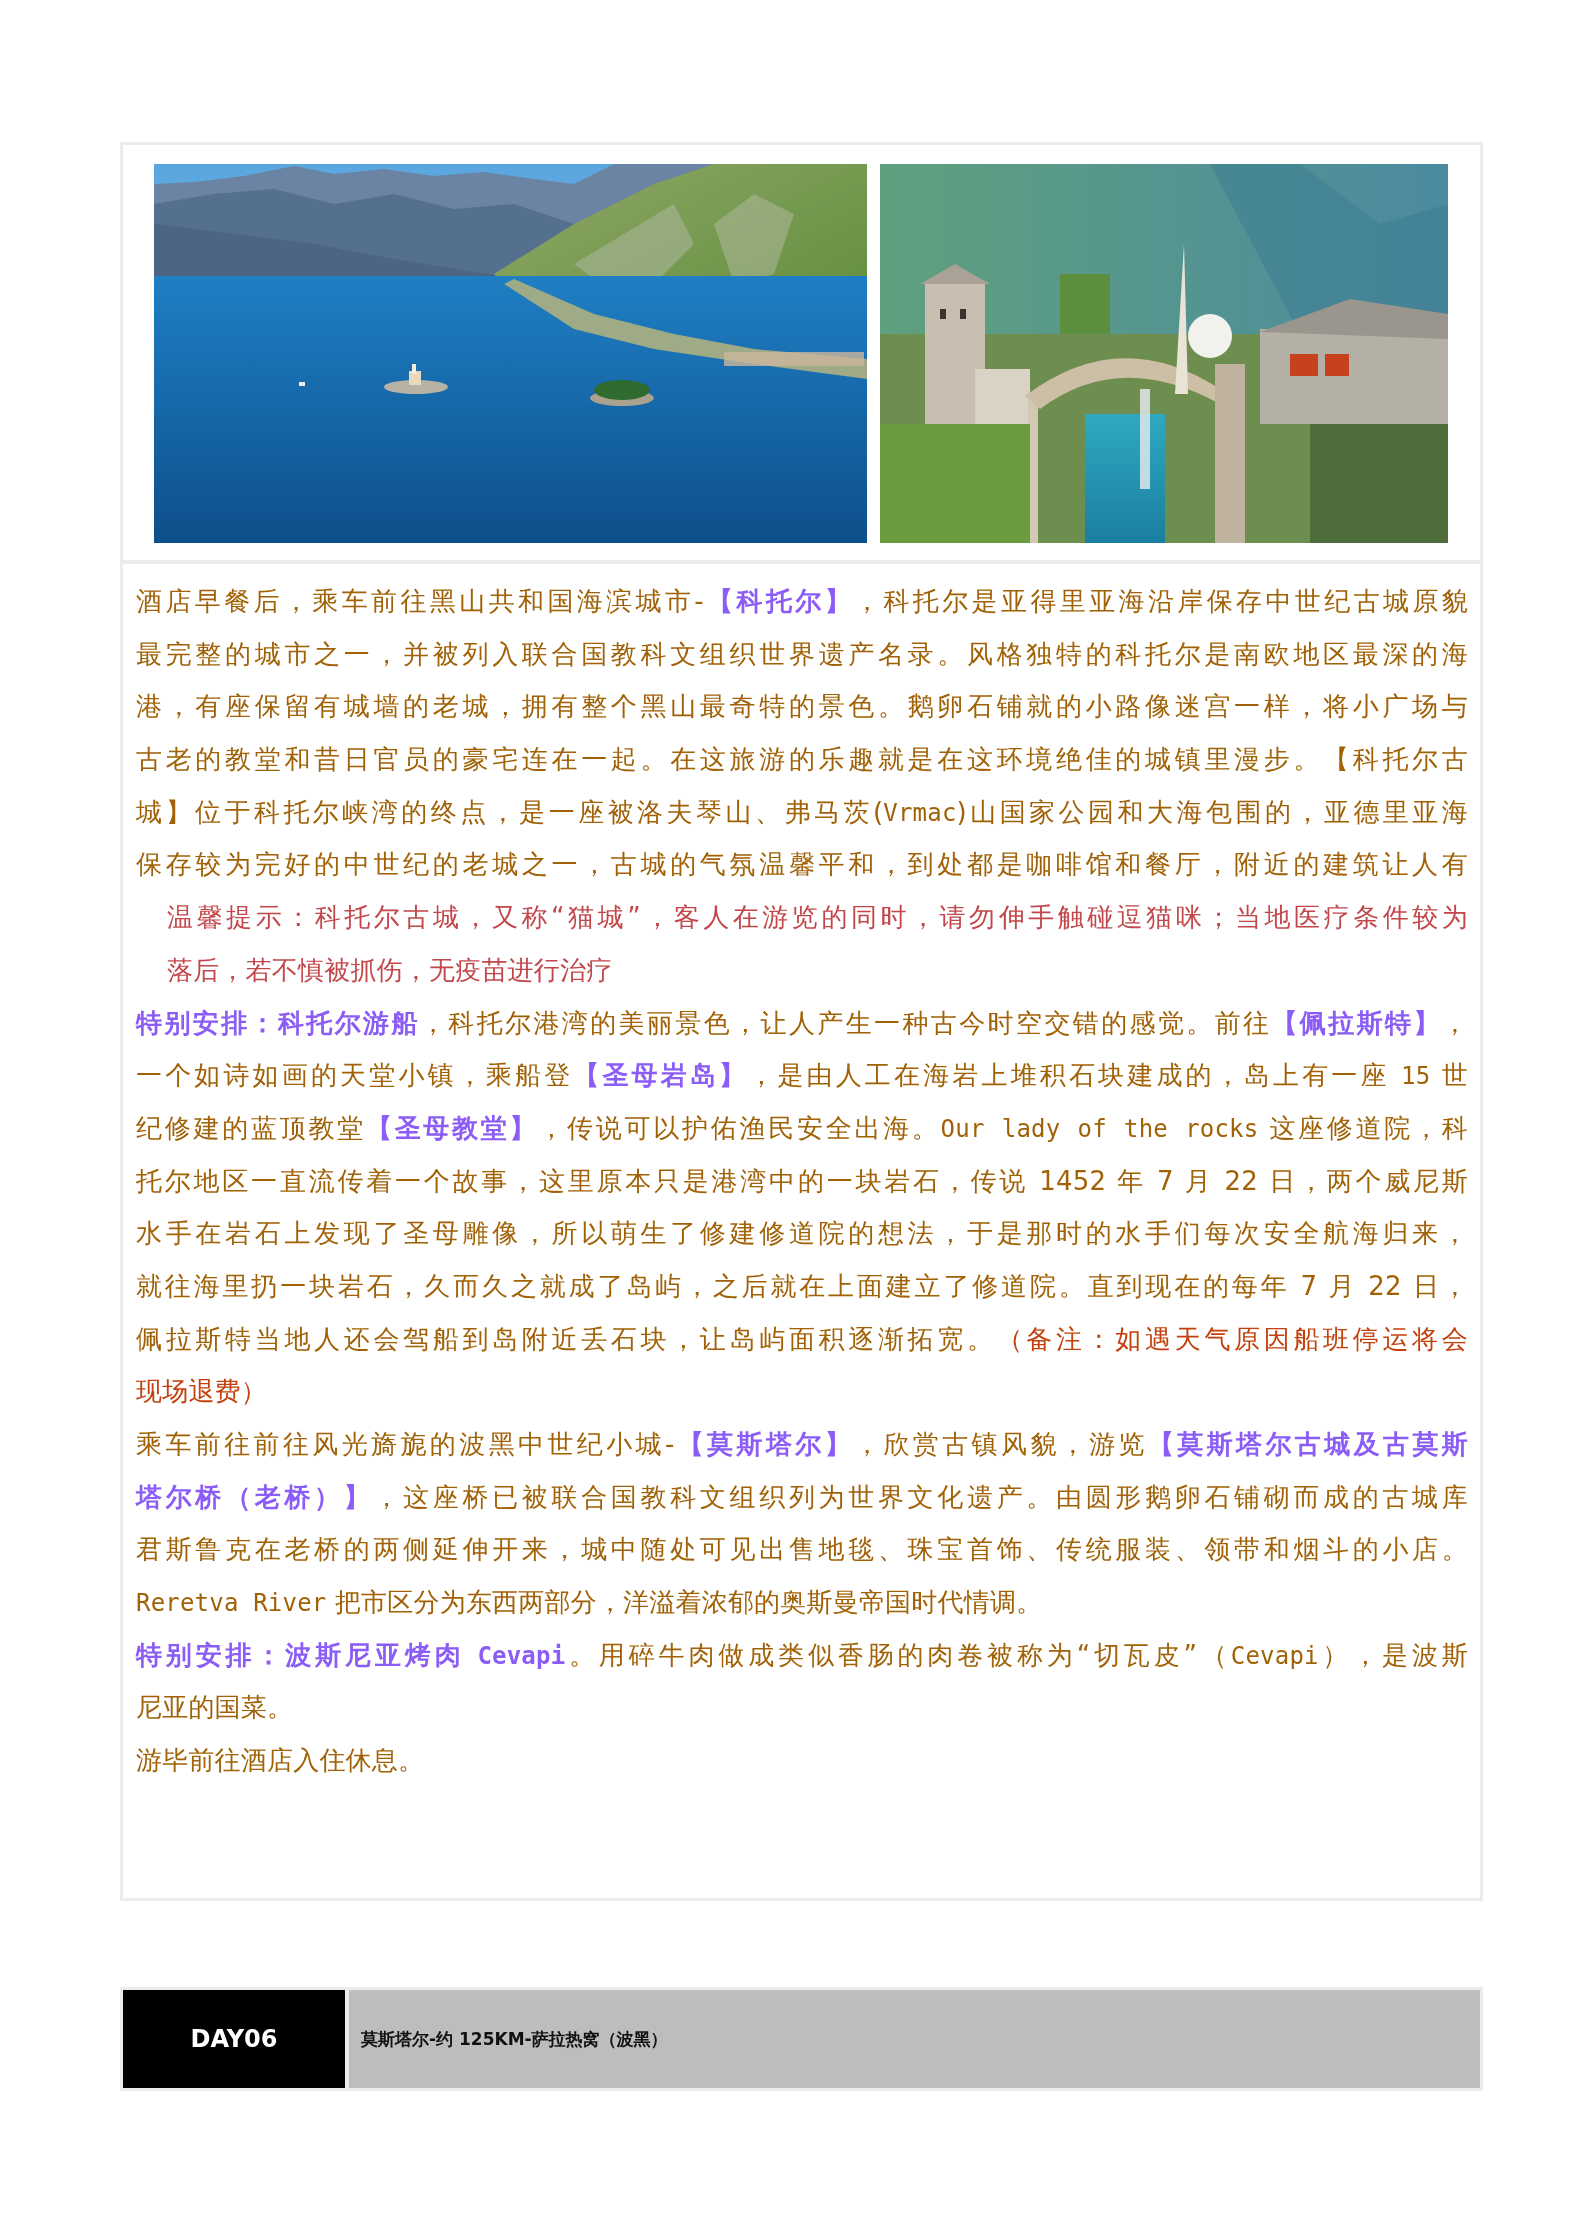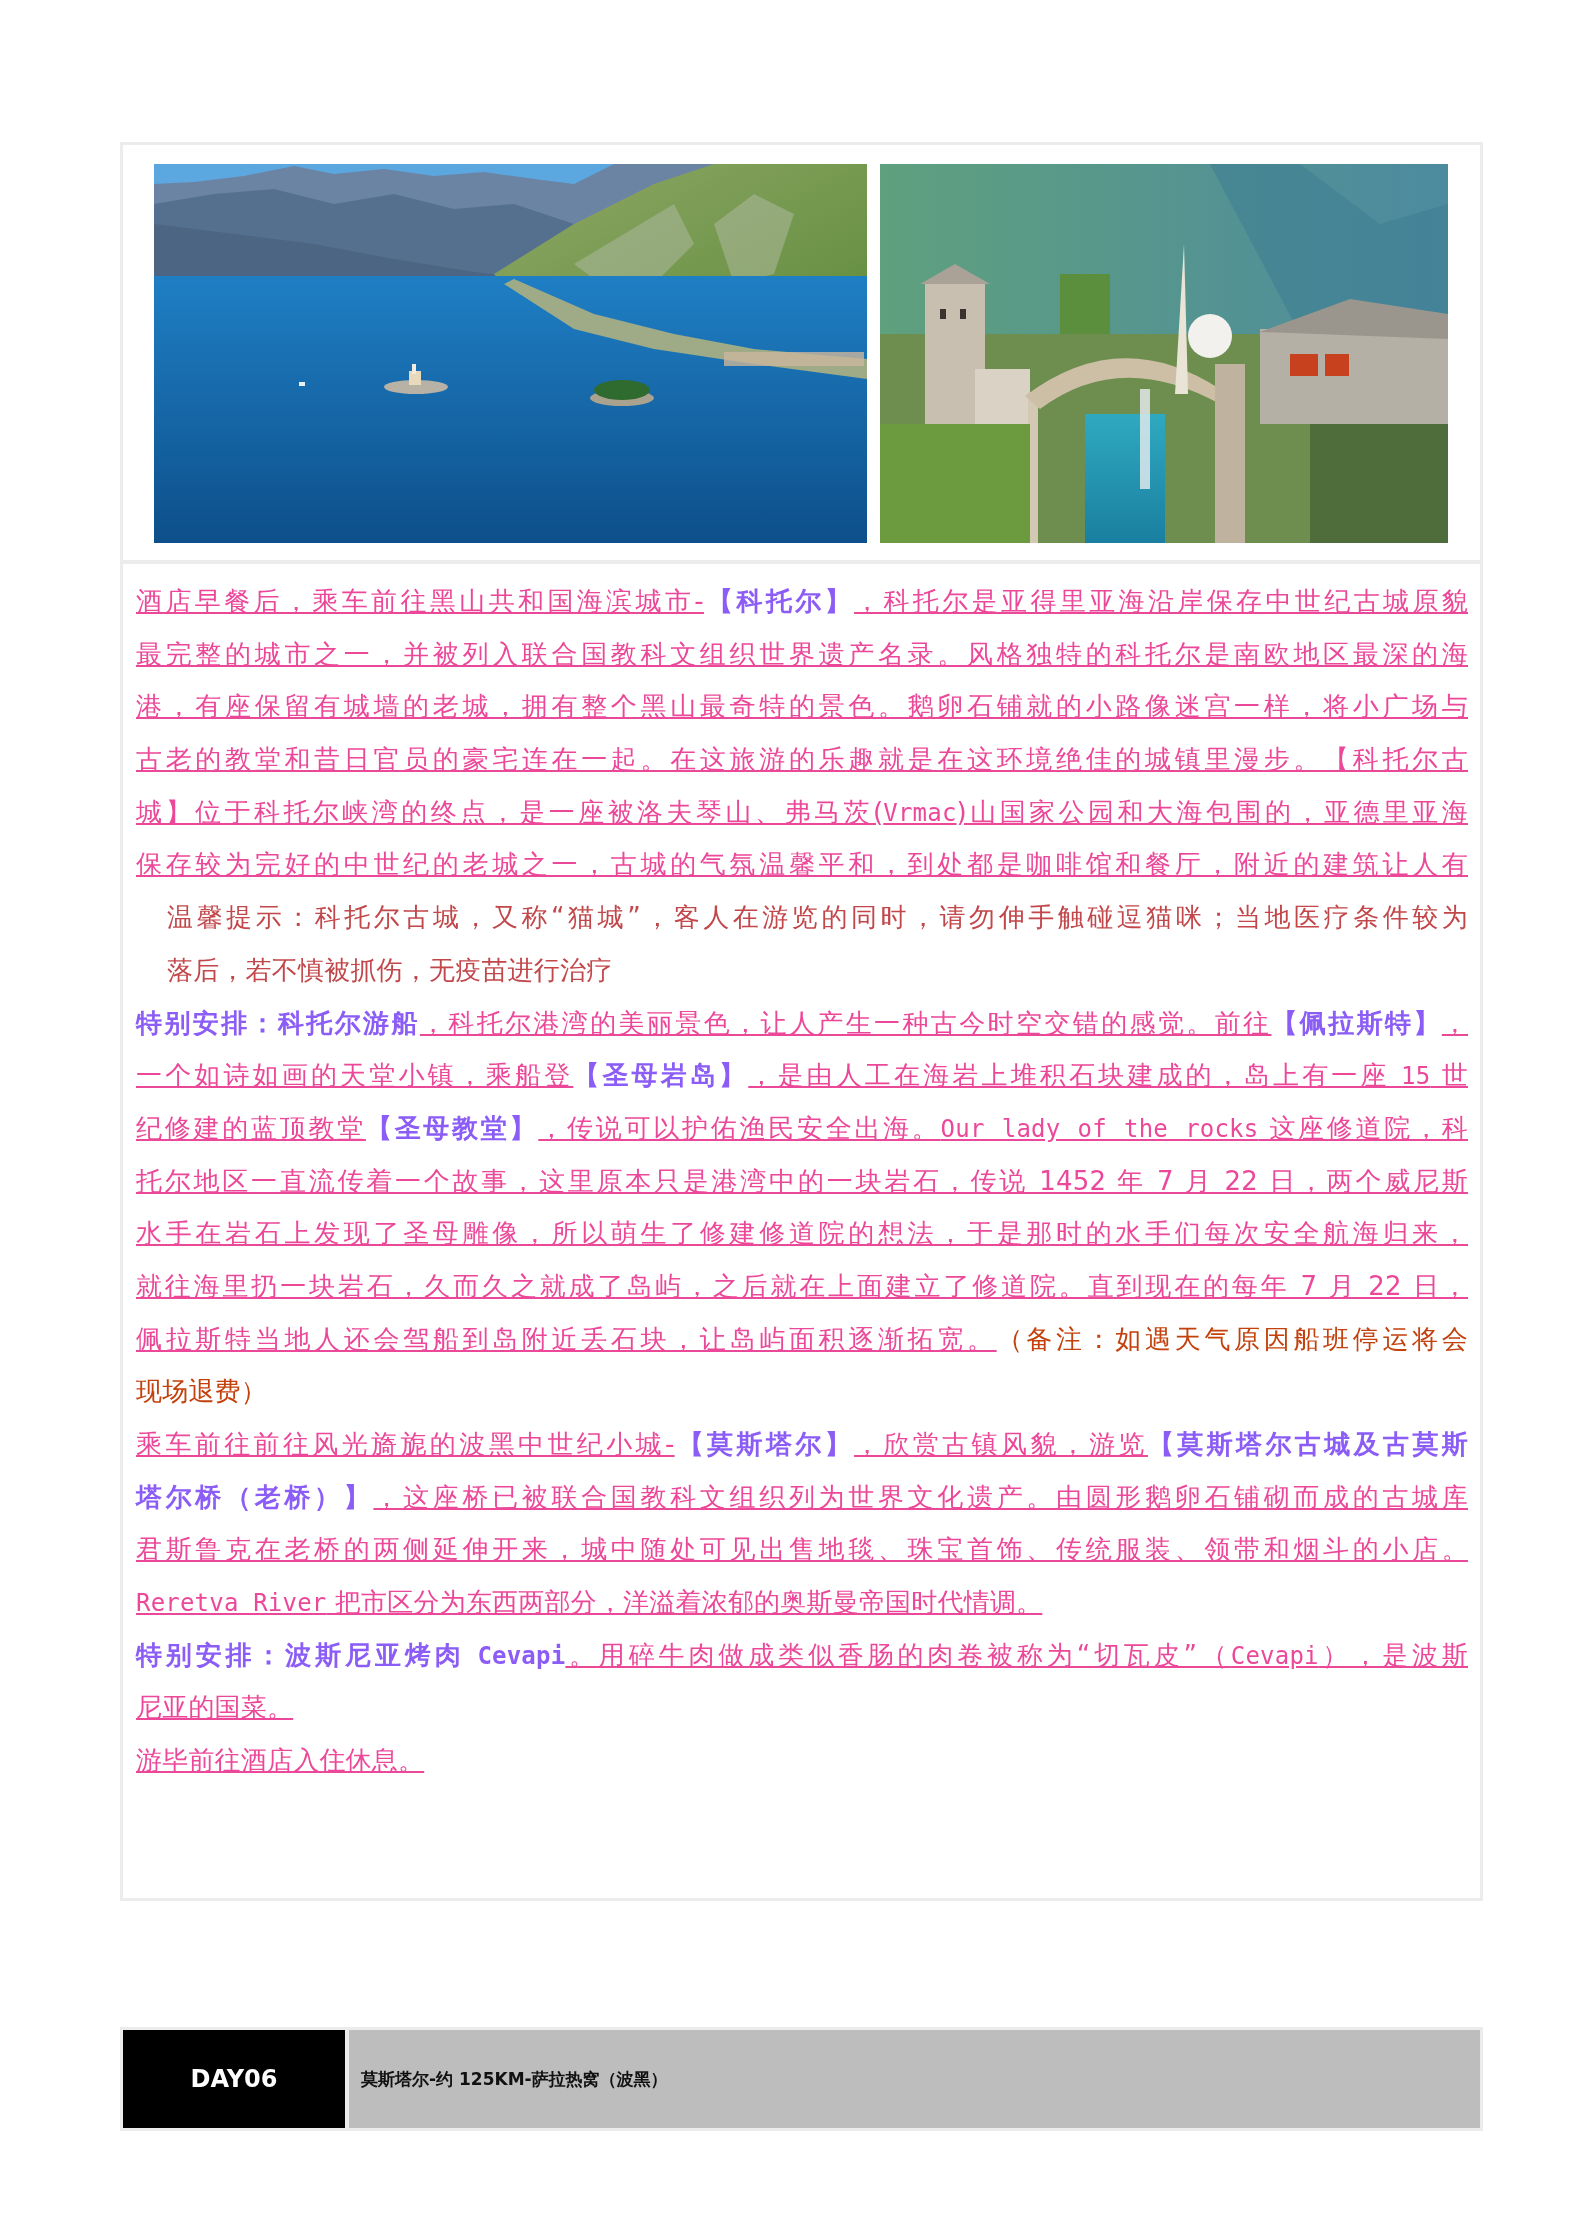--- a/index.html
+++ b/index.html
@@ -10,28 +10,28 @@
   .photo-row { position: absolute; left: 0; top: 0; width: 1357px; height: 415px; }
   .photo { position: absolute; top: 19px; height: 379px; overflow: hidden; }
   .photo svg { display: block; width: 100%; height: 100%; }
   .photo-left { left: 31px; width: 713px; }
   .photo-right { left: 757px; width: 568px; }
   .divider { position: absolute; left: 0; top: 415px; width: 1357px; height: 4px; background: #ececec; }
   .text-body { position: absolute; left: 13px; top: 430px; width: 1332px; }
   .line { height: 52.7px; line-height: 52.7px; font-size: 26px; color: #6b6b6b; white-space: nowrap;
           text-align: justify; text-align-last: justify; letter-spacing: 0.2px; }
   .line.last { text-align-last: left; }
-  .seg-normal { color: #ec4899; text-decoration: underline; }
+  .seg-normal { color: #a16207; }
   .seg-red { color: #c2474b; margin-left: 31px; }
   .seg-blue { color: #c2410c; }
   .seg-bold { color: #8b5cf6; font-weight: bold; }
   .mono { font-family: "DejaVu Sans Mono", "Liberation Mono", monospace; font-size: 24px; }
 
   .day-bar { position: absolute; left: 120px; top: 1987px; width: 1357px; height: 98px;
-             border: 3px solid #ececec; background: #ececec; margin-top: 40px; }
+             border: 3px solid #ececec; background: #ececec; }
   .day-badge { position: absolute; left: 0; top: 0; width: 222px; height: 98px; background: #000000;
                color: #ffffff; font-weight: bold; font-size: 24px; line-height: 98px; text-align: center;
                font-family: "DejaVu Sans", sans-serif; }
   .day-title-cell { position: absolute; left: 226px; top: 0; width: 1131px; height: 98px; background: #bdbdbd; }
   .day-title { position: absolute; left: 12px; top: 0; line-height: 98px; font-size: 17px; font-weight: bold; color: #111111; }
 </style>
 </head>
 <body>
 
 <div class="card">

